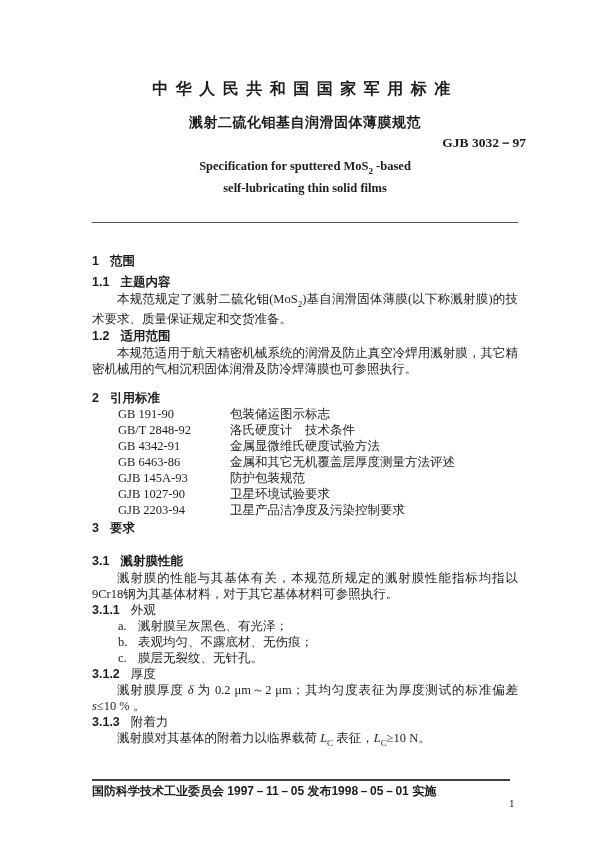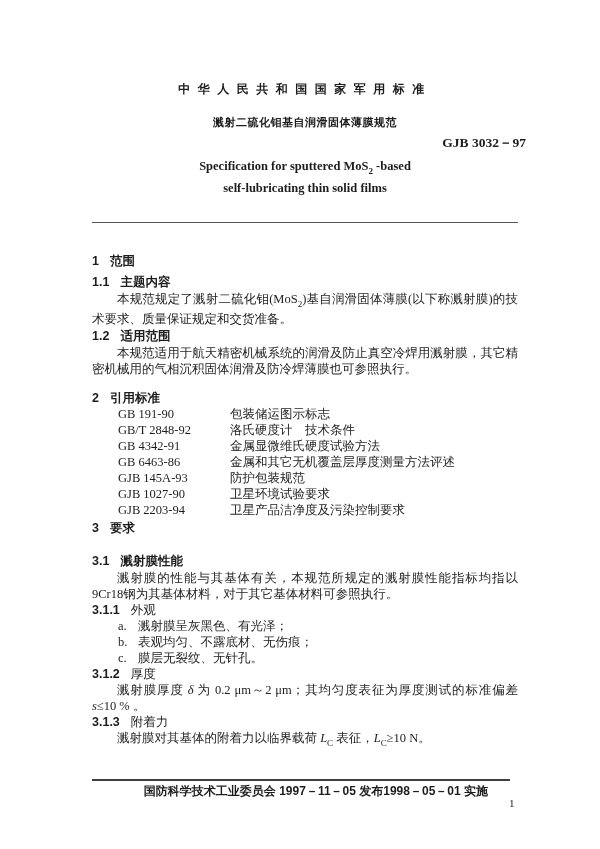--- a/index.html
+++ b/index.html
@@ -14,31 +14,31 @@
     font-family: "Liberation Serif", serif;
     overflow: hidden;
   }
   .content { padding: 0 82px 0 92px; }
 
   
   .cn-title {
     margin-top: 79px;
     font-family: "Liberation Sans", sans-serif;
     font-weight: bold;
-    font-size: 12px;
+    font-size: 16px;
     line-height: 20px;
     letter-spacing: 7.5px;
     text-align: center;
     white-space: nowrap;
   }
   .cn-subtitle {
     margin-top: 13px;
     font-family: "Liberation Sans", sans-serif;
     font-weight: bold;
-    font-size: 11px;
+    font-size: 14px;
     line-height: 20px;
     letter-spacing: 0.5px;
     text-align: center;
   }
   .std-no {
     margin-top: 3px;
     margin-right: -8px;
     font-family: "Liberation Serif", serif;
     font-weight: bold;
     font-size: 13.5px;
@@ -101,21 +101,21 @@
   
   .footer {
     position: absolute;
     left: 92px;
     top: 779px;
     width: 418px;
   }
   .footer-rule { border: 0; border-top: 2px solid #3f3f3f; }
   .footer-row {
     display: flex;
-    justify-content: flex-end;
+    justify-content: flex-start;
     margin-top: 3px;
     font-family: "Liberation Sans", sans-serif;
     font-weight: bold;
     font-size: 12px;
     line-height: 15px;
   }
   .footer-right { margin-right: 22px; }
   .page-num {
     position: absolute;
     left: 509px;

